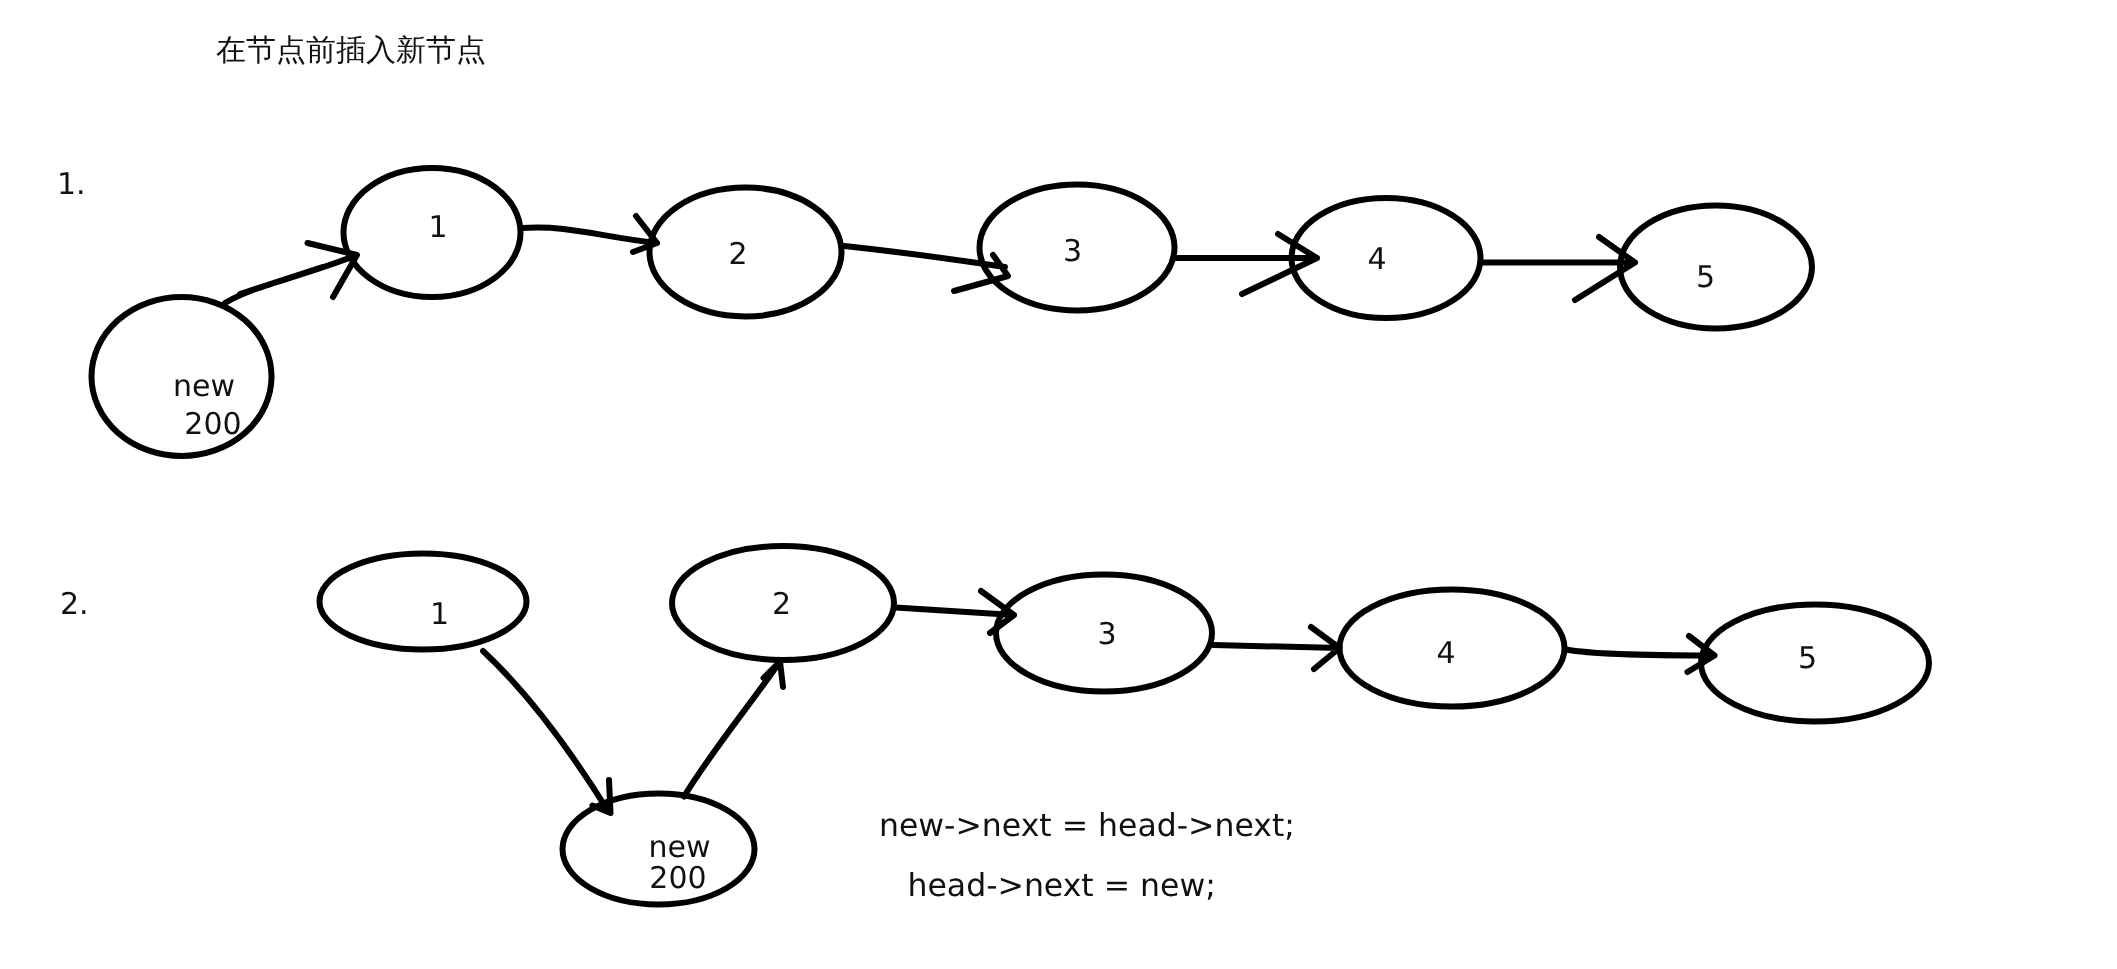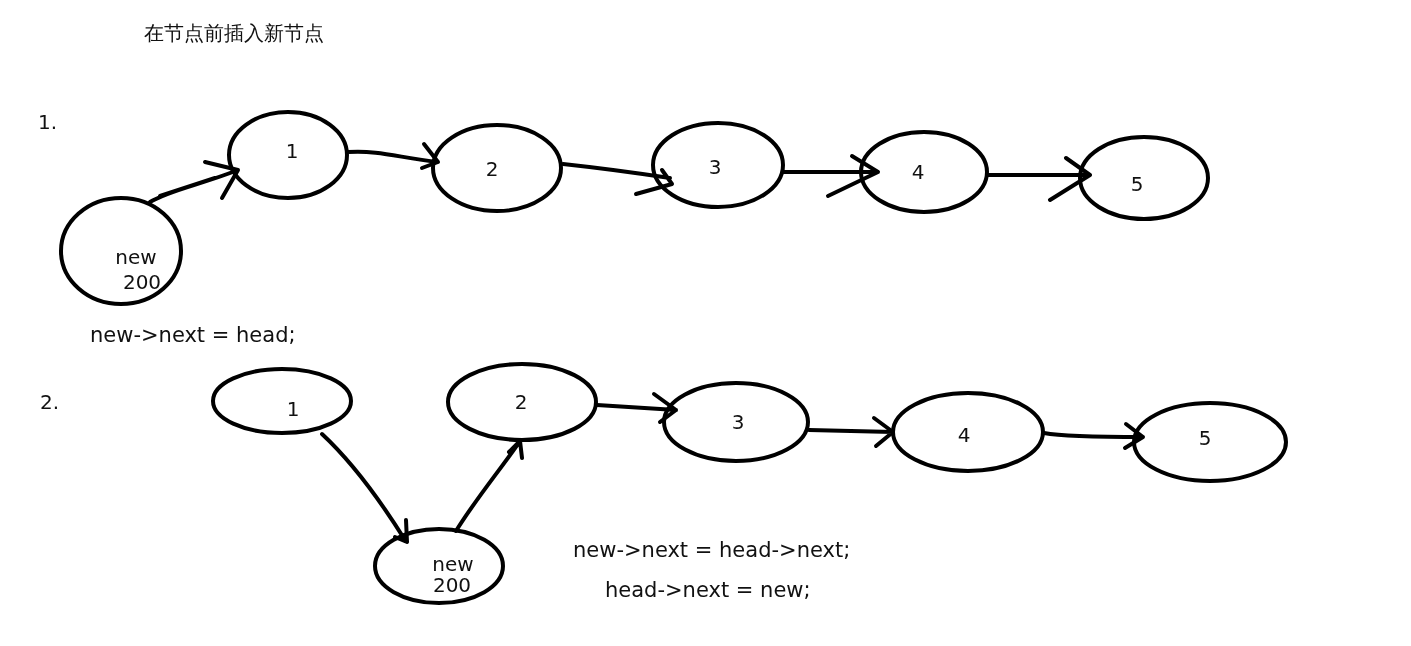--- a/index.html
+++ b/index.html
@@ -14,22 +14,21 @@
   .node-label-new { font-family:"DejaVu Sans", sans-serif; font-size:20px; fill:#111; text-anchor:middle; }
 </style>
 </head>
 <body>
 
 <div id="canvas">
   <div class="txt title">在节点前插入新节点</div>
   <div class="txt step" style="left:38px;top:110px;">1.</div>
   <div class="txt step" style="left:40px;top:390px;">2.</div>
 
-  <div class="txt code" style="left:90px;top:323px;">new-&gt;next = head;</div>
-  <div class="txt code" style="left:573px;top:538px;">new-&gt;next = head-&gt;next;</div>
+  <div class="txt code" style="left:586px;top:538px;">new-&gt;next = head-&gt;next;</div>
   <div class="txt code" style="left:573px;top:578px;margin-left:32px;">head-&gt;next = new;</div>
 
   <svg id="diagram" width="1411" height="646" viewBox="0 0 1411 646">
     <g fill="none" stroke="#000000" stroke-width="4" stroke-linecap="round" stroke-linejoin="round">
 
       <ellipse cx="288" cy="155" rx="59" ry="43"></ellipse>
       <ellipse cx="497" cy="168" rx="64" ry="43"></ellipse>
       <ellipse cx="718" cy="165" rx="65" ry="42"></ellipse>
       <ellipse cx="924" cy="172" rx="63" ry="40"></ellipse>
       <ellipse cx="1144" cy="178" rx="64" ry="41"></ellipse>

